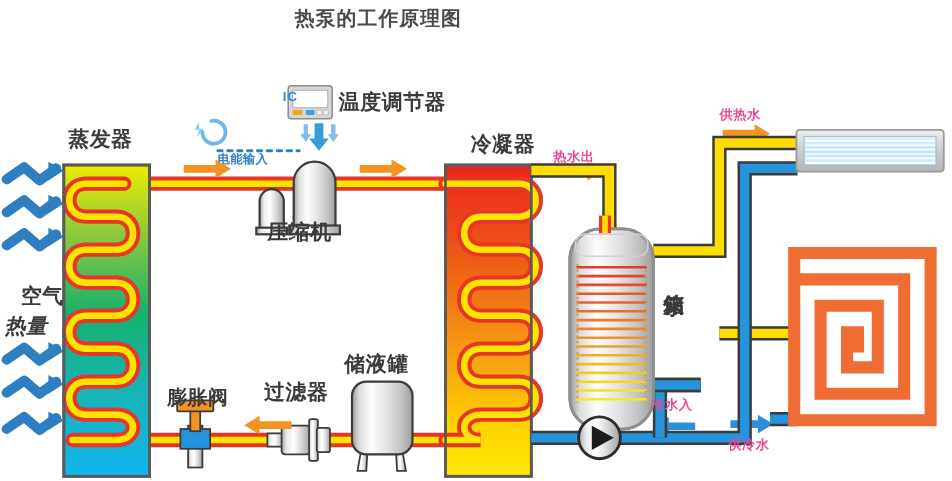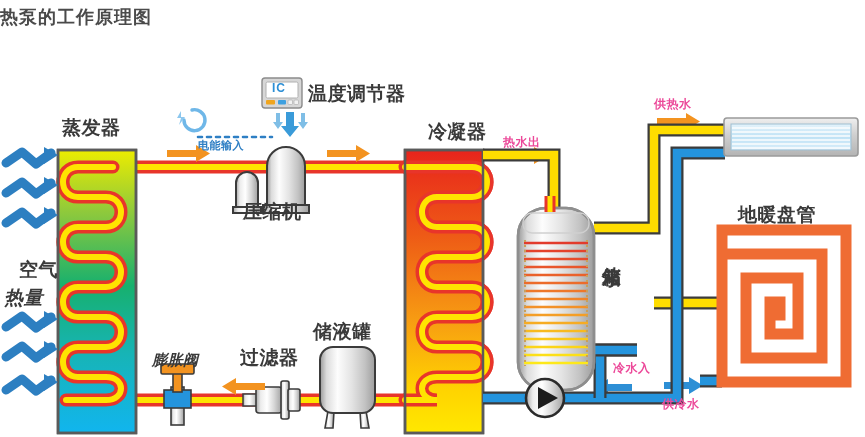--- a/index.html
+++ b/index.html
@@ -15,21 +15,21 @@
     font-weight:bold;
     color:#3c3c3c;
     white-space:nowrap;
     line-height:1.05;
     letter-spacing:0.5px;
   }
   .title{
     font-size:18px;color:#4a4a4a;font-weight:bold;letter-spacing:1px;
   }
   .big{font-size:19px;color:#3a3a3a;}
-  .med{font-size:15px;color:#3a3a3a;font-style:italic;}
+  .med{font-size:18px;color:#3a3a3a;}
   .small{font-size:12px;color:#ec4899;font-weight:bold;}
   .blue-sm{font-size:11px;color:#2e7fc4;font-weight:bold;padding-left:43px;}
   .vert{
     writing-mode:vertical-rl;
     text-orientation:upright;
     line-height:1.18;
   }
   .stack{line-height:1.22;}
 </style>
 </head>
@@ -304,21 +304,21 @@
              L 798 278
              L 798 334
              L 770 334
              L 770 302
              L 780 302
              L 780 315"></path>
   </g>
 
 </svg>
 
-<div class="lbl title" style="left:0;top:8px;width:688px;">热泵的工作原理图</div>
+<div class="lbl title" style="left:0;top:8px;width:688px;text-align:center;">热泵的工作原理图</div>
 
 <div class="lbl big" style="left:62px;top:118px;text-align:center;">蒸发器</div>
 
 <div class="lbl big stack" style="left:19px;top:258px;">空气</div>
 <div class="lbl big stack" style="left:4px;top:286px;font-style:italic;">热量</div>
 
 <div class="lbl med" style="left:152px;top:352px;">膨胀阀</div>
 
 <div class="lbl big" style="left:240px;top:348px;">过滤器</div>
 
@@ -329,24 +329,23 @@
 <div class="lbl big" style="left:308px;top:84px;">温度调节器</div>
 
 <div class="lbl blue-sm" style="left:155px;top:140px;">电能输入</div>
 
 <div class="lbl big" style="left:412px;top:122px;margin-left:16px;">冷凝器</div>
 
 <div class="lbl small" style="left:503px;top:136px;">热水出</div>
 
 <div class="lbl big vert" style="left:600px;top:252px;">储水箱</div>
 
-<div class="lbl small" style="left:592px;top:362px;margin-left:21px;">冷水入</div>
+<div class="lbl small" style="left:592px;top:362px;">冷水入</div>
 
 <div class="lbl small" style="left:654px;top:98px;">供热水</div>
 
 <div class="lbl small" style="left:662px;top:398px;">供冷水</div>
 
 
-<div class="lbl big" style="left:738px;top:205px;">地暖盘管</div>
-
-<div class="lbl" style="left:272px;top:82px;font-size:12px;color:#2d8fd5;font-weight:bold;letter-spacing:1px;">IC</div>
+
+<div class="lbl" style="left:257px;top:82px;font-size:12px;color:#2d8fd5;font-weight:bold;letter-spacing:1px;">IC</div>
 
 </div>
 
 </body></html>

